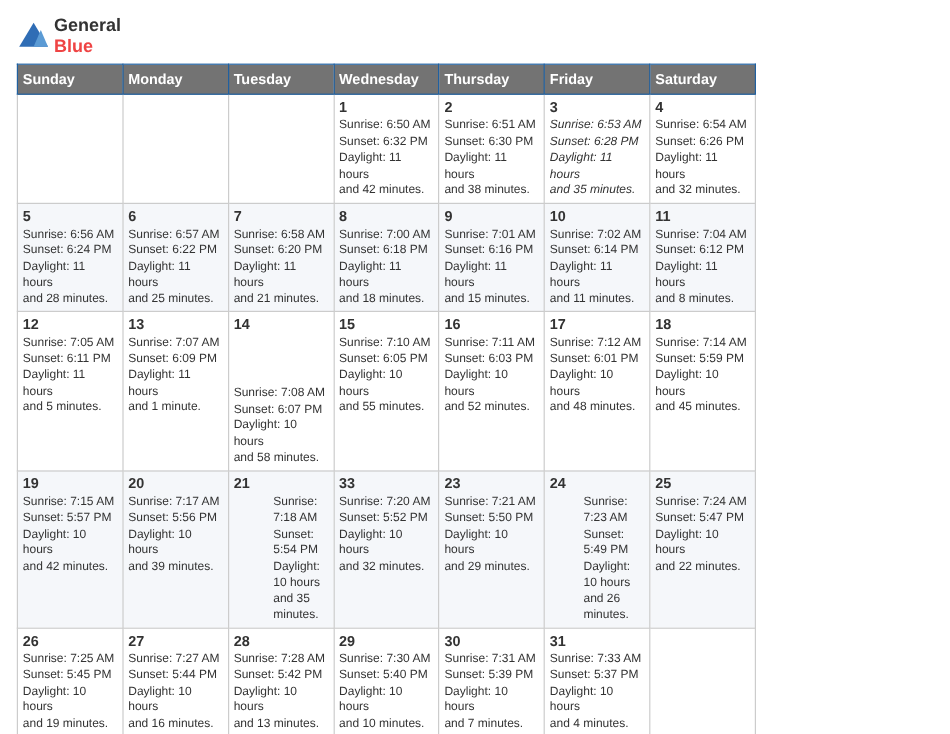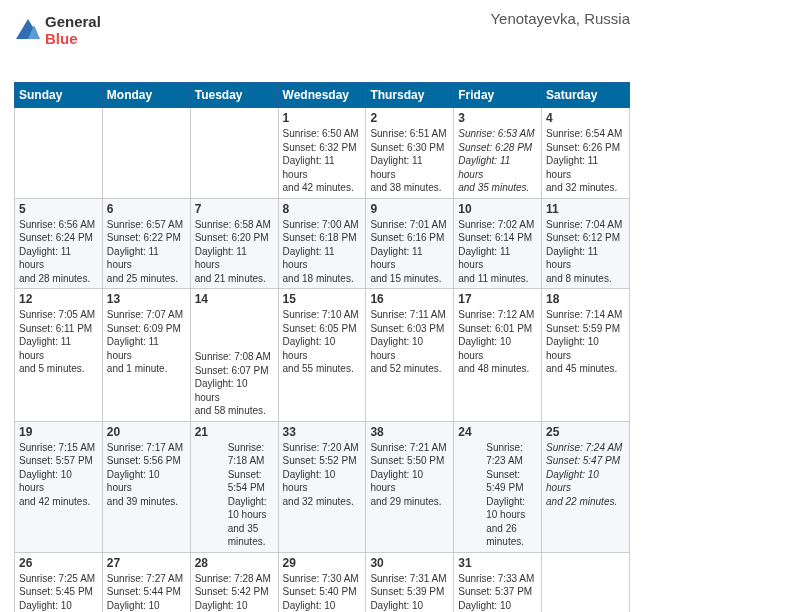--- a/index.html
+++ b/index.html
@@ -9,21 +9,20 @@
       width: 792px;
       height: 612px;
       overflow: hidden;
     }
     .page {
       width: 644px;
       height: 612px;
       padding: 10px 14px 8px 14px;
       display: flex;
       flex-direction: column;
-      gap: 29px;
     }
     .header {
       display: flex;
       justify-content: space-between;
       align-items: flex-start;
       margin-bottom: 6px;
     }
     .logo {
       display: flex;
       align-items: center;
@@ -100,40 +99,39 @@
     .empty-cell {
       background: #f9f9f9;
     }
     tr:nth-child(even) td {
       background: #f5f7fa;
     }
     tr:nth-child(odd) td {
       background: #fff;
     }
     .calendar thead tr th {
-      background: #0369a1;
+      background: #737373;
     }
   </style>
 </head>
 <body>
 
 <div class="page">
   <div class="header">
     <div class="logo">
       <svg class="logo-icon" viewBox="0 0 28 28">
         <polygon points="14,2 26,22 2,22" fill="#2f6db5"></polygon>
         <polygon points="20,8 26,22 14,22" fill="#5b9bd5"></polygon>
       </svg>
       <div class="logo-text">
         <span class="logo-general">General</span>
         <span class="logo-blue">Blue</span>
       </div>
     </div>
     <div class="title-block">
-      <div class="location">Yenotayevka, Russia</div>
     </div>
   </div>
 
   <table class="calendar">
     <thead>
       <tr>
       <th>Sunday</th>
           <th>Monday</th>
           <th>Tuesday</th>
           <th>Wednesday</th>
@@ -301,36 +299,36 @@
 and 35 minutes.</div>
           </td>
           <td>
             <span class="day-num">33</span>
             <div class="day-info" style="white-space: pre-line;">Sunrise: 7:20 AM
 Sunset: 5:52 PM
 Daylight: 10 hours
 and 32 minutes.</div>
           </td>
           <td>
-            <span class="day-num">38</span>
+            <span class="day-num">23</span>
             <div class="day-info" style="white-space: pre-line;">Sunrise: 7:21 AM
 Sunset: 5:50 PM
 Daylight: 10 hours
 and 29 minutes.</div>
           </td>
           <td>
             <span class="day-num">24</span>
             <div class="day-info" style="white-space: pre-line; margin-left: 28px;">Sunrise: 7:23 AM
 Sunset: 5:49 PM
 Daylight: 10 hours
 and 26 minutes.</div>
           </td>
           <td>
             <span class="day-num">25</span>
-            <div class="day-info" style="white-space: pre-line; font-style: italic;">Sunrise: 7:24 AM
+            <div class="day-info" style="white-space: pre-line;">Sunrise: 7:24 AM
 Sunset: 5:47 PM
 Daylight: 10 hours
 and 22 minutes.</div>
           </td>
         </tr>
         <tr>
           <td>
             <span class="day-num">26</span>
             <div class="day-info" style="white-space: pre-line;">Sunrise: 7:25 AM
 Sunset: 5:45 PM

